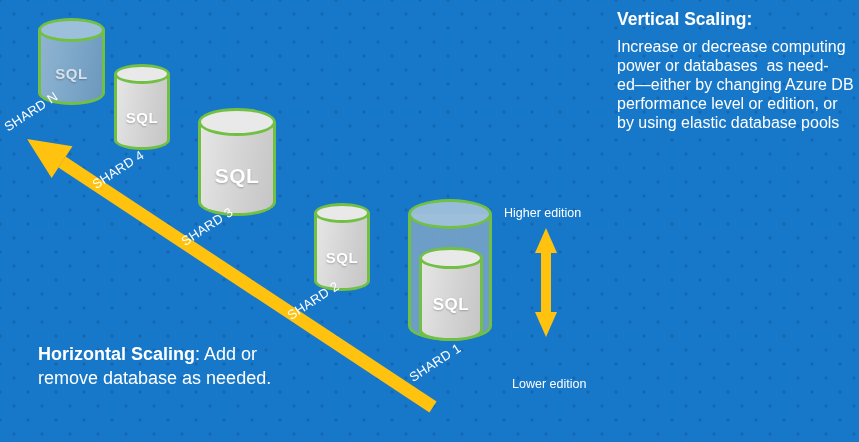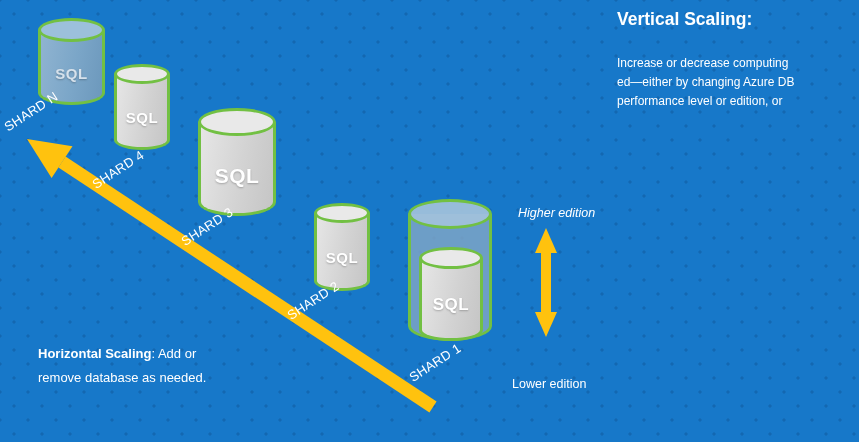--- a/index.html
+++ b/index.html
@@ -59,27 +59,27 @@
     width: 62px; text-align: center; white-space: nowrap;
     font-size: 13px; letter-spacing: 0.3px; color: #ffffff;
     transform: rotate(-33deg);
   }
 
   
   .edition-label { position: absolute; z-index: 4; font-size: 12.5px; color: #ffffff; }
 
   .hscale {
     position: absolute; left: 38px; top: 342px; z-index: 4;
-    font-size: 13px; line-height: 24px; color: #ffffff;
+    font-size: 18px; line-height: 24px; color: #ffffff;
   }
   .bold { font-weight: bold; }
 
   .vscale { position: absolute; left: 617px; top: 8px; width: 236px; z-index: 4; color: #ffffff; }
-  .vscale-heading { font-size: 17.5px; font-weight: bold; line-height: 22px; margin-bottom: 24px; }
-  .vscale-line { font-size: 12px; line-height: 19px; white-space: pre; }
+  .vscale-heading { font-size: 17.5px; font-weight: bold; line-height: 22px; margin-bottom: 7px; }
+  .vscale-line { font-size: 16px; line-height: 19px; white-space: pre; }
 </style>
 </head>
 <body>
 
 <div class="canvas">
 
   <svg class="overlay" width="859" height="442" viewBox="0 0 859 442">
     <line x1="433" y1="407" x2="62" y2="162" stroke="#FFC20E" stroke-width="13"></line>
     <polygon points="27,139 72.5,146.3 51.6,178" fill="#FFC20E"></polygon>
     <line x1="546" y1="251" x2="546" y2="314" stroke="#FFC20E" stroke-width="10"></line>
@@ -121,28 +121,30 @@
     <div class="cyl-top"></div>
     <div class="sql-label">SQL</div>
   </div>
 
   <div class="shard-label" style="left:0px;   top:104px;">SHARD N</div>
   <div class="shard-label" style="left:87px;  top:162px;">SHARD 4</div>
   <div class="shard-label" style="left:176px; top:219px;">SHARD 3</div>
   <div class="shard-label" style="left:282px; top:293px;">SHARD 2</div>
   <div class="shard-label" style="left:404px; top:355px;">SHARD 1</div>
 
-  <div class="edition-label" style="left:518px; top:206px;font-style:italic;">Higher edition</div>
+  <div class="edition-label" style="left:504px; top:206px;">Higher edition</div>
   <div class="edition-label" style="left:512px; top:345px;margin-top:32px;">Lower edition</div>
 
   <div class="hscale">
     <div><span class="bold">Horizontal Scaling</span><span>: Add or</span></div>
     <div>remove database as needed.</div>
   </div>
 
   <div class="vscale">
     <div class="vscale-heading"><span>Vertical Scaling</span><span>:</span></div>
     <div class="vscale-line">Increase or decrease computing</div>
+    <div class="vscale-line">power or databases  as need-</div>
     <div class="vscale-line">ed—either by changing Azure DB</div>
     <div class="vscale-line">performance level or edition, or</div>
+    <div class="vscale-line">by using elastic database pools</div>
   </div>
 
 </div>
 
 </body></html>

